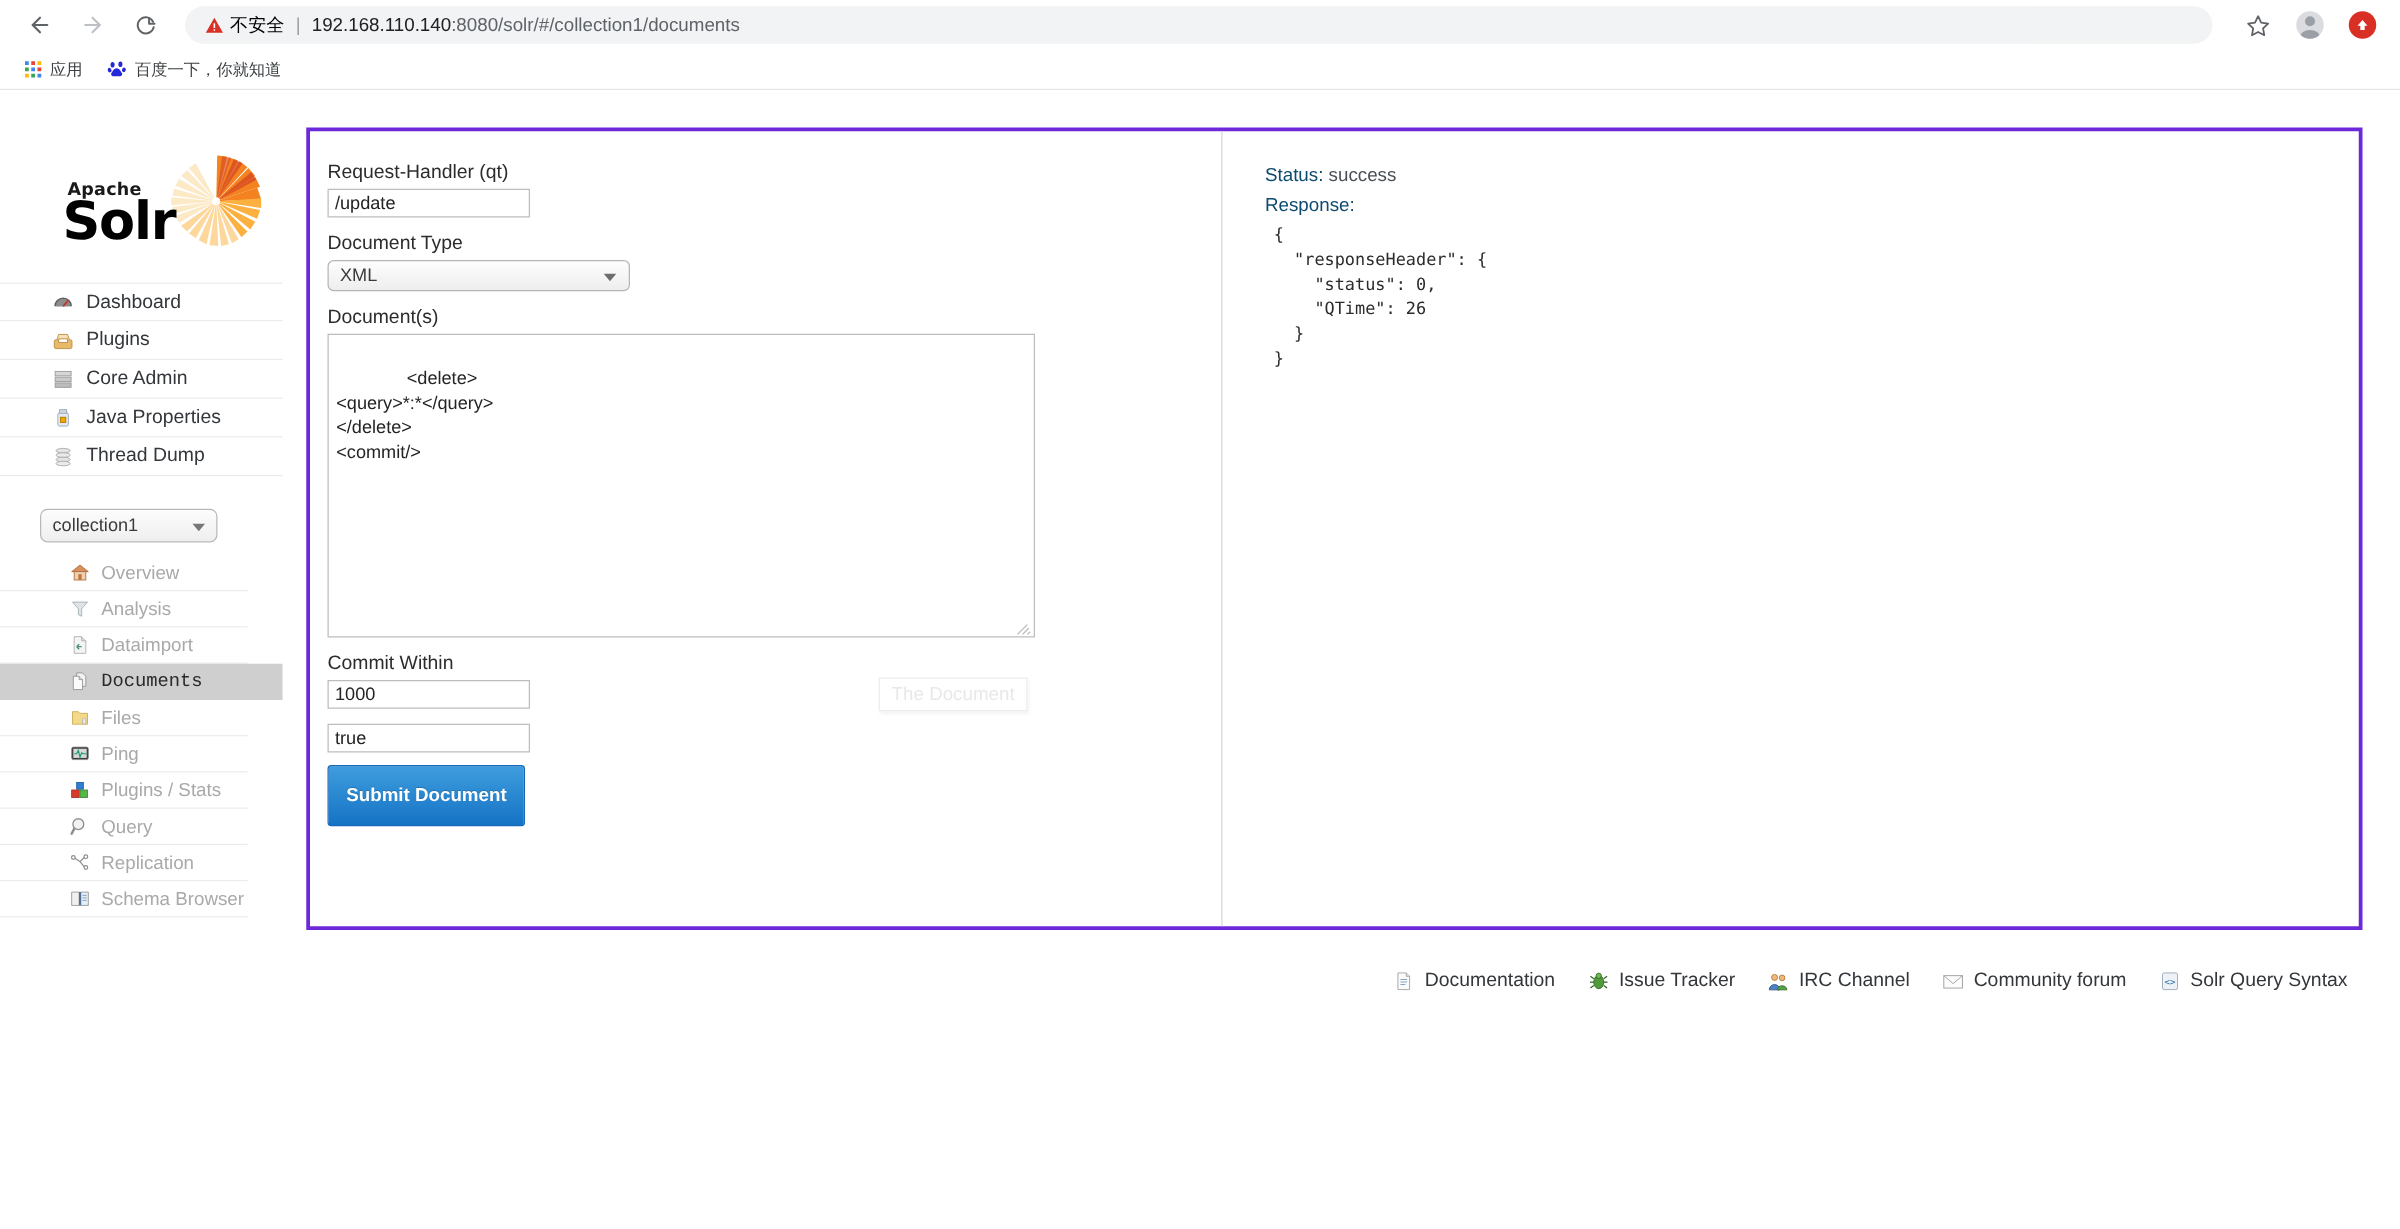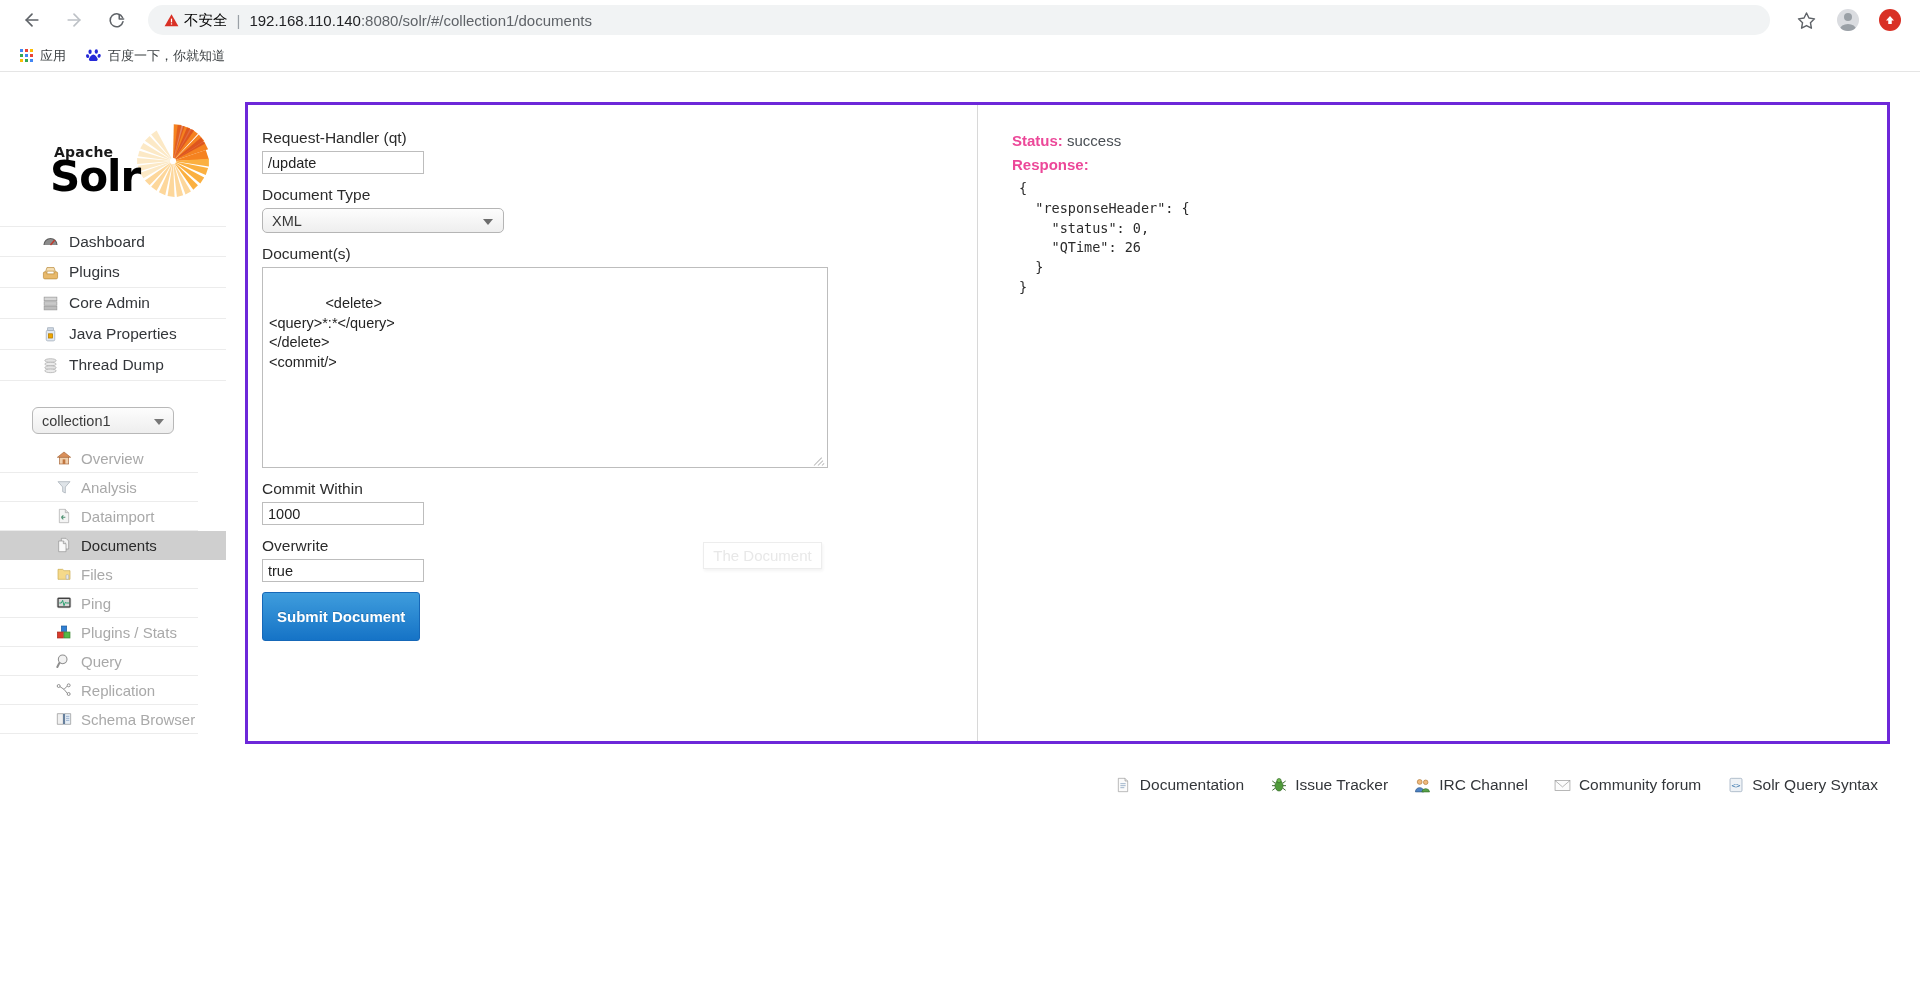--- a/index.html
+++ b/index.html
@@ -242,20 +242,21 @@
     font-size: 15px;
     color: #a9a9a9;
     margin-right: 28px;
   }
   .core-item.active {
     background: #cfcfcf;
     color: #2a2a2a;
     margin-right: 0;
     padding-right: 28px;
     border-bottom-color: #cfcfcf;
+    font-family: Liberation Mono, monospace;
   }
   .core-item .menu-icon { width: 16px; height: 16px; flex: 0 0 16px; }
 
   
   #content-panel {
     position: absolute;
     left: 245px; top: 30px;
     width: 1645px;
     min-height: 638px;
     border: 3px solid #6d28d9;
@@ -314,21 +315,21 @@
     position: absolute;
     right: 10px; top: 10px;
     width: 0; height: 0;
     border-left: 5px solid transparent;
     border-right: 5px solid transparent;
     border-top: 6px solid #6d6d6d;
   }
 
   #docs-textarea {
     width: 566px;
-    height: 201px;
+    height: 243px;
     border: 1px solid #bdbdbd;
     background: #fff;
     padding: 6px 6px;
     font-family: "Liberation Sans", sans-serif;
     font-size: 14.5px;
     line-height: 19.8px;
     color: #242424;
     white-space: pre;
     overflow: hidden;
     position: relative;
@@ -374,21 +375,21 @@
     font-weight: bold;
     text-shadow: 0 -1px 0 rgba(0,0,0,0.18);
   }
 
   
   .resp-line {
     font-size: 15px;
     color: #33363a;
     line-height: 24px;
   }
-  .resp-key { font-weight: bold; color: #ec4899; }
+  .resp-key { font-weight: normal; color: #0c4a6e; }
   .resp-val { color: #4a4f55; }
   #resp-json {
     font-family: "DejaVu Sans Mono", monospace;
     font-size: 13.5px;
     line-height: 19.8px;
     color: #2b2b2b;
     white-space: pre;
     margin-top: 2px;
     padding-left: 7px;
   }
@@ -765,21 +766,20 @@
               </span>
             </div>
           </div>
 
           <div class="form-block" style="margin-top:12px;">
             <div class="field-label">Commit Within</div>
             <input class="text-input w-input" value="1000" style="">
           </div>
 
           <div class="form-block" style="margin-top:12px;">
-            <div class="field-label">Overwrite</div>
             <input class="text-input w-input" value="true" style="">
           </div>
 
           <div style="margin-top:10px;">
             <div id="submit-btn">Submit Document</div>
           </div>
         </div>
 
         <div id="doc-tooltip">The Document</div>
       </div>

